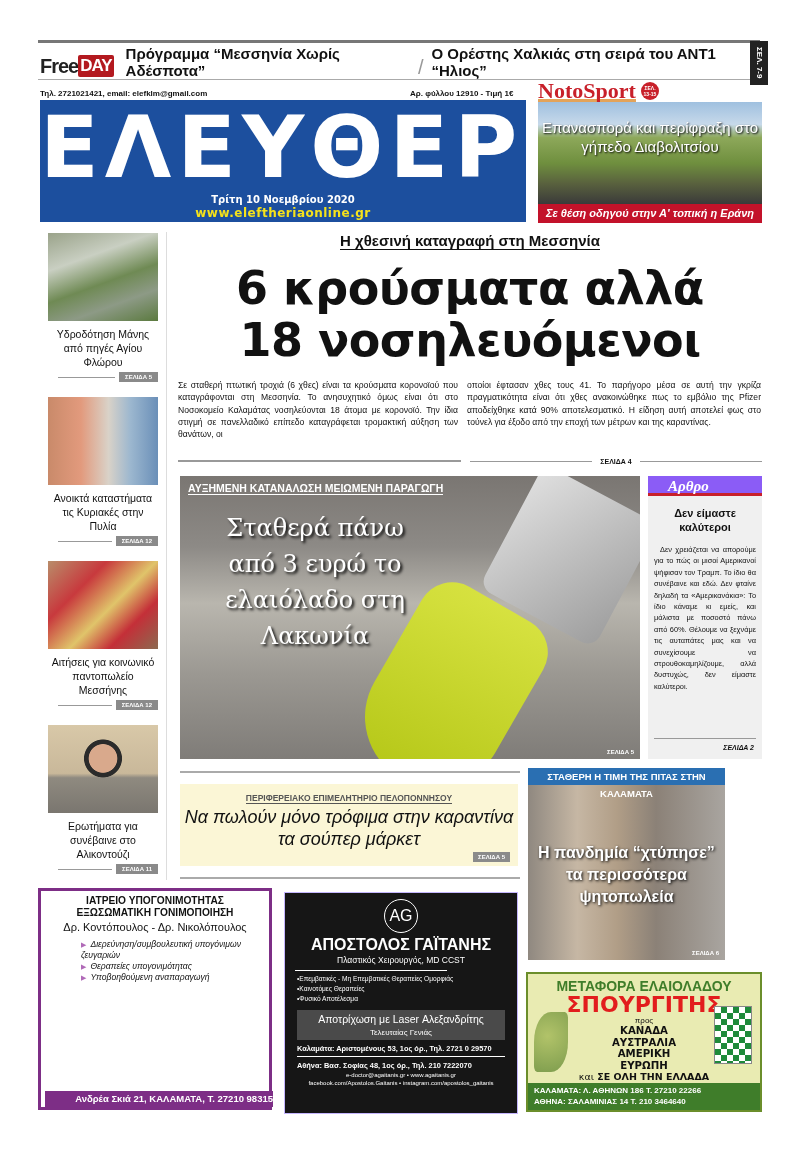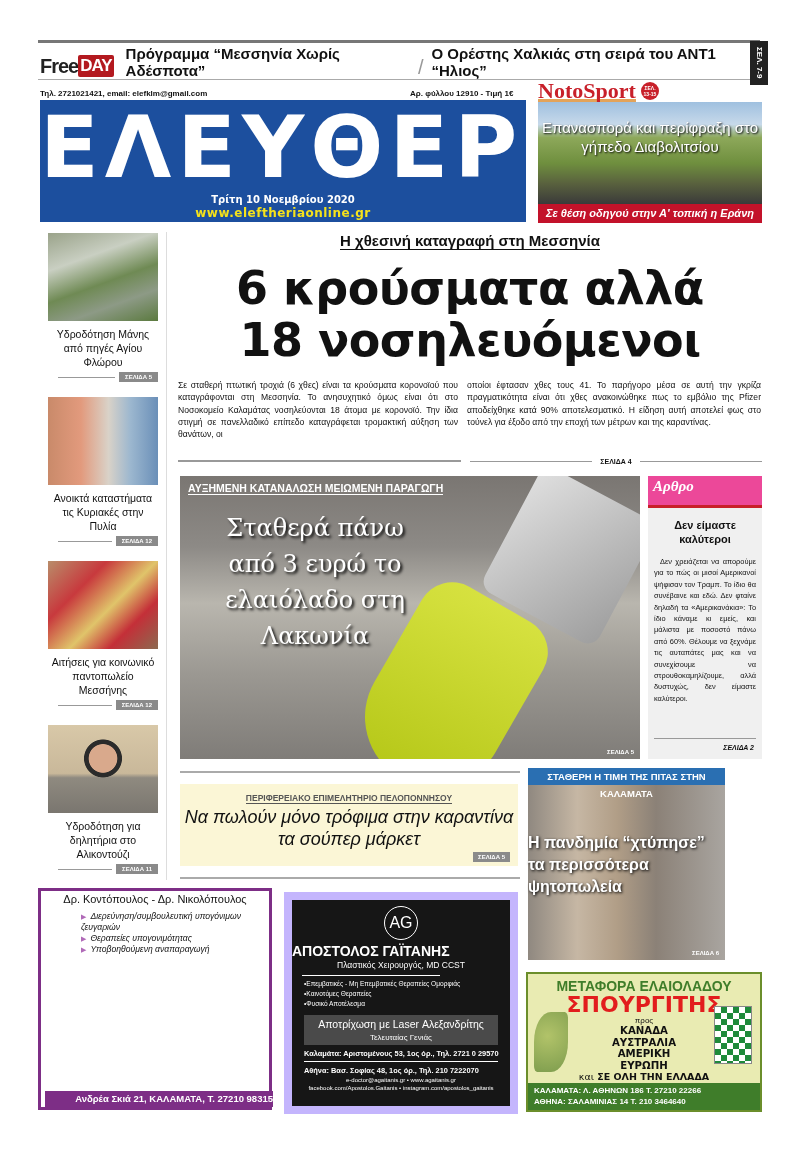--- a/index.html
+++ b/index.html
@@ -48,54 +48,54 @@
 #pg4 span{margin:0 8px}
 
 #oil{left:180px;top:476px;width:460px;height:283px;background:linear-gradient(180deg,#7a7672 0%,#8d8a86 25%,#b9b6ae 45%,#9b9892 70%,#7f7c78 100%);overflow:hidden}
 #oil-bottle{position:absolute;right:6px;top:10px;width:130px;height:140px;background:linear-gradient(120deg,#e0e0e0,#9e9e9e);transform:rotate(28deg);border-radius:14px}
 #oil-stream{position:absolute;left:200px;top:115px;width:140px;height:200px;background:linear-gradient(180deg,#d8e43a,#b9cc14);transform:rotate(30deg);border-radius:40px 40px 80px 80px;opacity:.95}
 #oil-kicker{position:absolute;left:8px;top:6px;color:#fff;font-weight:bold;font-size:10.5px;border-bottom:1px solid #fff}
 #oil-head{position:absolute;left:20px;top:34px;width:230px;text-align:center;color:#fff;font-family:"DejaVu Serif",serif;font-size:24px;line-height:36px;text-shadow:2px 2px 3px #000}
 #oil-pg{position:absolute;right:6px;bottom:4px;color:#fff;font-size:6px;font-weight:bold}
 
 #arthro{left:648px;top:476px;width:114px;height:283px;background:#f0f0f0}
-#arthro-bar{height:32px;background:#ec4899;color:#fff;font-family:"Liberation Serif",serif;font-style:italic;font-weight:bold;font-size:15px;line-height:20px;padding-left:5px;border-bottom:3px solid #c8202a}
+#arthro-bar{height:20px;background:#8b5cf6;color:#fff;font-family:"Liberation Serif",serif;font-style:italic;font-weight:bold;font-size:15px;line-height:20px;padding-left:20px;border-bottom:3px solid #c8202a}
 #arthro-title{text-align:center;font-weight:bold;font-size:11px;line-height:14px;margin-top:10px}
 #arthro-text{font-size:7.4px;line-height:11.4px;padding:0 6px;margin-top:10px;text-align:justify;text-indent:6px}
 #arthro-pg{position:absolute;right:8px;bottom:8px;font-style:italic;font-weight:bold;font-size:7px}
 #arthro-ln{position:absolute;left:6px;right:6px;bottom:20px;height:1px;background:#999}
 
 #smrule1{left:180px;top:771px;width:340px;height:2px;background:#aaa}
 #sm{left:180px;top:784px;width:338px;height:82px;background:#fbf6d6}
 #sm-k{text-align:center;font-weight:bold;font-size:8.5px;color:#555;margin-top:9px}
 #sm-k span{border-bottom:1px solid #555}
 #sm-h{text-align:center;font-style:italic;font-size:18px;line-height:22px;margin-top:3px}
 #sm-pg{position:absolute;right:8px;bottom:4px;background:#8a8a8a;color:#fff;font-size:6px;font-weight:bold;padding:2px 5px}
 #smrule2{left:180px;top:877px;width:340px;height:2px;background:#aaa}
 
 #pita{left:528px;top:768px;width:197px;height:192px;background:linear-gradient(90deg,#8f8880 0%,#c6b7a4 25%,#b19e87 45%,#8b8177 65%,#a9a5a0 100%)}
 #pita-bar{height:17px;background:#2a6fb2;color:#fff;font-weight:bold;font-size:9.5px;line-height:17px;text-align:center}
-#pita-head{position:absolute;left:0;top:64px;width:100%;color:#fff;font-size:16px;line-height:22px;text-shadow:1px 1px 3px #000;font-weight:bold}
+#pita-head{position:absolute;left:0;top:74px;width:100%;text-align:center;color:#fff;font-size:16px;line-height:22px;text-shadow:1px 1px 3px #000;font-weight:bold}
 #pita-pg{position:absolute;right:6px;bottom:4px;color:#fff;font-size:6px;font-weight:bold}
 
 #ivf{left:38px;top:888px;width:234px;height:222px;border:3px solid #7d2e86;background:#fff}
 #ivf-t1{text-align:center;font-weight:bold;font-size:10.2px;margin-top:4px;line-height:12px}
 #ivf-t2{text-align:center;font-size:11px;margin-top:2px}
 #ivf-logo{margin:8px auto 0;width:92px;height:92px;background:#d4a8d7;display:flex;align-items:center;justify-content:center}
 #ivf-logo-in{width:74px;height:74px;background:#e8d2ea;text-align:center;color:#7d2e86;font-weight:bold}
 #ivf-logo-in .a{font-size:10px;margin-top:8px}
 #ivf-logo-in .b{font-size:34px;line-height:34px;letter-spacing:-1px}
 #ivf-logo-in .c{font-size:4px;color:#999}
 #ivf-list{margin:6px 0 0 40px;font-style:italic;font-size:8.6px;line-height:11px;list-style:none}
 #ivf-list li::before{content:"\25B6";color:#b06ab8;font-size:7px;margin-right:4px;font-style:normal}
 #ivf-foot{position:absolute;left:4px;bottom:0;width:100%;height:16px;background:#7d2e86;color:#fff;font-weight:bold;font-size:9.5px;text-align:right;line-height:16px}
 
-#gait{left:284px;top:892px;width:234px;height:222px;background:#161616;color:#fff;border:8px solid #c4b5fd}
+#gait{left:284px;top:892px;width:234px;height:222px;background:#161616;color:#fff;border:1px solid #c4b5fd}
 #gait-logo{margin:6px auto 0;width:34px;height:34px;border:1.5px solid #fff;border-radius:50%;text-align:center;line-height:32px;font-size:16px}
-#gait-name{text-align:left;font-weight:bold;font-size:14px;margin-top:3px}
+#gait-name{text-align:center;font-weight:bold;font-size:16px;margin-top:3px}
 #gait-sub{text-align:center;font-size:8.5px;margin-top:1px}
 #gait-hr{height:1px;background:#fff;margin:5px 70px 3px 10px}
 #gait-list{list-style:none;font-size:6.6px;line-height:10px;padding-left:12px}
 #gait-list li::before{content:"\2022 ";}
 #gait-laser{margin:6px 12px 0;background:#4a4a4a;text-align:center;padding:3px 0}
 #gait-laser .l1{font-size:10.5px}
 #gait-laser .l2{font-size:8px;margin-top:3px}
 #gait-a1,#gait-a2{font-weight:bold;font-size:7.4px;padding-left:12px;margin-top:4px}
 #gait-hr2{height:1px;background:#fff;margin:3px 12px}
 #gait-web,#gait-soc{text-align:center;font-size:6px;margin-top:2px}
@@ -161,21 +161,21 @@
 <div class="abs lcard" style="top:561px">
   <div class="pic" style="background:linear-gradient(135deg,#b98d6a 0%,#c8393d 30%,#e0c46a 55%,#c42f38 75%,#8c6a50 100%)"></div>
   <div class="cap">Αιτήσεις για κοινωνικό παντοπωλείο Μεσσήνης</div>
   <div class="pg">
       <div class="ln"></div>
       <span class="tag">ΣΕΛΙΔΑ 12</span>
     </div>
 </div>
 <div class="abs lcard" style="top:725px">
   <div class="pic" style="background:radial-gradient(circle at 50% 38%,#d9a98c 0 18%,#2b2b2b 19% 24%,transparent 25%),linear-gradient(180deg,#d8c8a8 0%,#c9b89a 55%,#8f8a80 60%,#7a766f 100%)"></div>
-  <div class="cap">Υδροδότηση για δηλητήρια στο Αλικοντούζι</div>
+  <div class="cap">Ερωτήματα για συνέβαινε στο Αλικοντούζι</div>
   <div class="pg">
       <div class="ln"></div>
       <span class="tag">ΣΕΛΙΔΑ 11</span>
     </div>
 </div>
 <div id="colrule" class="abs"></div>
 
 <div id="kicker" class="abs"><span>Η χθεσινή καταγραφή στη Μεσσηνία</span></div>
 <div id="headline" class="abs">
   <div>6 κρούσματα αλλά</div>
@@ -214,20 +214,24 @@
 </div>
 <div id="smrule2" class="abs"></div>
 
 <div id="pita" class="abs">
   <div id="pita-bar">ΣΤΑΘΕΡΗ Η ΤΙΜΗ ΤΗΣ ΠΙΤΑΣ ΣΤΗΝ ΚΑΛΑΜΑΤΑ</div>
   <div id="pita-head">Η πανδημία “χτύπησε” τα περισσότερα ψητοπωλεία</div>
   <div id="pita-pg">ΣΕΛΙΔΑ 6</div>
 </div>
 
 <div id="ivf" class="abs">
+  <div id="ivf-t1">
+    <div>ΙΑΤΡΕΙΟ ΥΠΟΓΟΝΙΜΟΤΗΤΑΣ</div>
+    <div>ΕΞΩΣΩΜΑΤΙΚΗ ΓΟΝΙΜΟΠΟΙΗΣΗ</div>
+  </div>
   <div id="ivf-t2">Δρ. Κοντόπουλος - Δρ. Νικολόπουλος</div>
   <ul id="ivf-list">
     <li>Διερεύνηση/συμβουλευτική υπογόνιμων ζευγαριών</li>
     <li>Θεραπείες υπογονιμότητας</li>
     <li>Υποβοηθούμενη αναπαραγωγή</li>
   </ul>
   <div id="ivf-foot">Ανδρέα Σκιά 21, ΚΑΛΑΜΑΤΑ, Τ. 27210 98315</div>
 </div>
 
 <div id="gait" class="abs">

